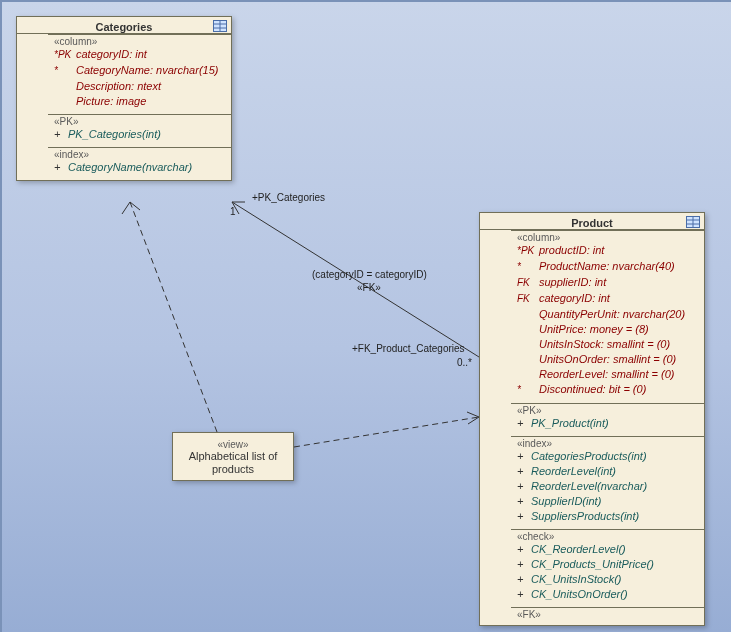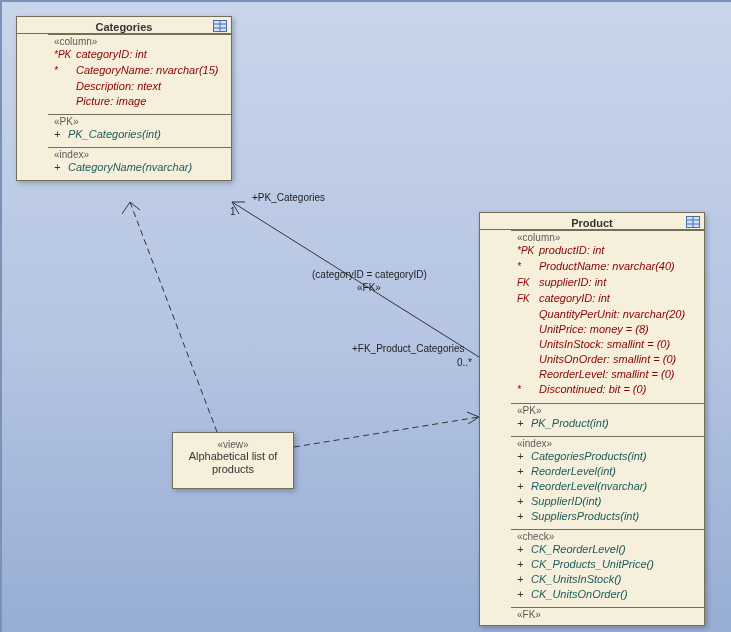--- a/index.html
+++ b/index.html
@@ -45,21 +45,21 @@
   .marker { width: 22px; flex: 0 0 22px; color: #8b0000; font-size: 10px;}
   .col-text { color: #8b0000; }
   .op-text  { color: #1a5c5c; }
   .plus { width: 14px; flex: 0 0 14px; color: #333;}
   .view-box {
     position: absolute;
     background: #f6efdc;
     border: 1px solid #716f58;
     box-shadow: 2px 2px 5px rgba(0,0,0,0.25);
     text-align: center;
-    padding: 6px 8px 12px 8px;
+    padding: 6px 8px 4px 8px;
     box-sizing: border-box;
   }
   svg.overlay { position: absolute; left:0; top:0; width:731px; height:632px; pointer-events:none; }
   .lbl { position:absolute; font-size:10px; color:#222; white-space:nowrap; }
 </style>
 </head>
 <body>
 
 <div class="entity" style="left:14px; top:14px; width:216px;">
   <div class="entity-header">

